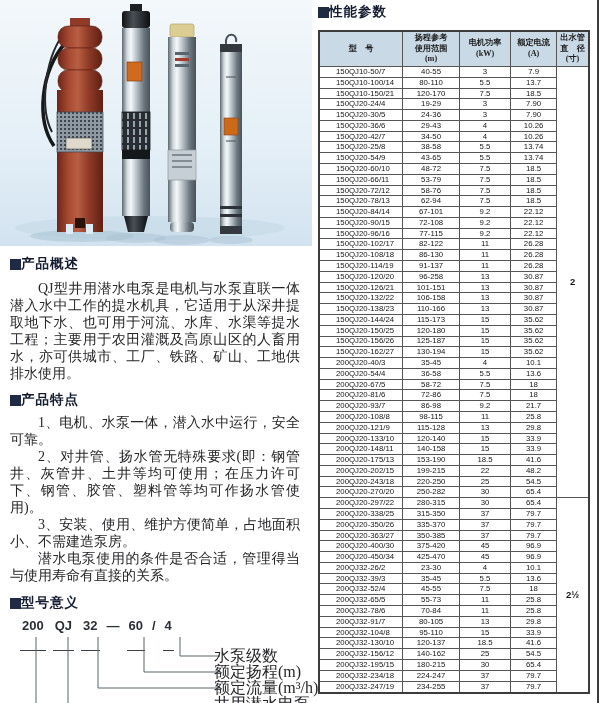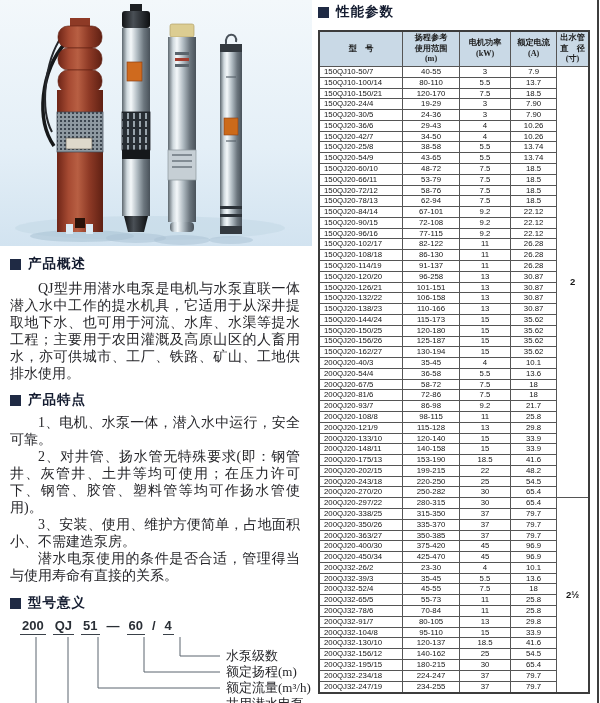--- a/index.html
+++ b/index.html
@@ -5,46 +5,46 @@
   * { box-sizing: border-box; margin: 0; padding: 0; }
   html,body { width:600px; height:703px; background:#fff; }
   body { font-family:"Liberation Serif","DejaVu Serif",serif; color:#222; }
   .page { position:relative; width:600px; height:703px; background:#fff; overflow:hidden; display:flex; }
   .page-edge { position:absolute; right:1px; top:0; width:2px; height:703px; background:#3d3d3d; }
 
   
   .left-col { width:312px; flex:0 0 312px; }
   .photo-wrap { width:312px; height:246px; overflow:hidden; }
   .section { padding:0 12px 0 10px; }
-  .sec-head { display:flex; align-items:center; gap:7px; font-weight:bold; font-size:13.5px; color:#141c30; letter-spacing:1px; }
+  .sec-head { display:flex; align-items:center; font-weight:bold; font-size:13.5px; color:#141c30; letter-spacing:1px; }
   .sq { width:11px; height:11px; background:#1f2a44; flex:0 0 11px; }
   .para { font-size:14px; line-height:17px; text-align:justify; text-indent:2em; color:#26262a; }
   .overview-head { margin-top:9px; margin-bottom:7px; }
   .features-head { margin-top:9px; margin-bottom:5px;align-items:center; }
   .model-head { margin-top:10px; margin-bottom:6px; }
 
   
   .model-diagram { position:relative; height:118px; margin:2px 0 0 10px; }
   .code-row { font-family:"Liberation Sans","DejaVu Sans",sans-serif; font-weight:bold; font-size:13px; color:#2a2f36; height:18px; }
   .code-row span { display:inline-block; margin-right:7px; }
-  .code-row .u { border-bottom:1.5px solid #3a4149; padding:0 2px 1px 2px; }
+  .code-row .u { border-bottom:1.5px solid #3a4149; padding:0 2px 17px 2px; }
   .dlines { position:absolute; left:0; top:18px; }
-  .dlabel { position:absolute; left:206px; font-size:13px; color:#26262a; line-height:13px; white-space:nowrap; }
+  .dlabel { position:absolute; left:194px; font-size:16px; color:#26262a; line-height:13px; white-space:nowrap; }
 
   
   .right-col { flex:1; padding:3px 10px 0 6px; }
   .right-head { margin-bottom:9px; }
   table.perf { width:100%; height:664px; border-collapse:collapse; table-layout:fixed; border:2px solid #3c3c3c;
                font-family:"Liberation Sans","DejaVu Sans",sans-serif; }
   table.perf th, table.perf td { border:1px solid #555; }
   table.perf thead th { background:#c9d9e6; font-size:8.2px; line-height:1.3; font-weight:bold; color:#1c1c1c;
                         height:30px; padding:1px 0; font-family:"Liberation Serif","DejaVu Serif",serif; }
   table.perf thead .hl { display:block; }
   table.perf td { font-size:7.8px; line-height:1; text-align:center; color:#161616; padding:0; }
-  table.perf td.c-model { text-align:left; padding-left:4px; }
+  table.perf td.c-model { text-align:left; padding-left:16px; }
   table.perf td.c-outlet { font-size:9.5px; font-weight:bold; }
 </style>
 </head>
 <body>
 
 <div class="page">
 
   <div class="left-col">
 
     <div class="photo-wrap">
@@ -163,21 +163,21 @@
       <div class="para">潜水电泵使用的条件是否合适，管理得当与使用寿命有直接的关系。</div>
     </div>
 
     <div class="section">
       <div class="sec-head model-head">
         <span class="sq"></span>
         <span>型号意义</span>
       </div>
       <div class="model-diagram">
         <div class="code-row">
-          <span class="u">200</span><span class="u">QJ</span><span class="u">51</span><span>—</span><span class="u">60</span><span>/</span><span class="u">4</span>
+          <span class="u">200</span><span class="u">QJ</span><span class="u">32</span><span>—</span><span class="u">60</span><span>/</span><span class="u">4</span>
         </div>
         <svg class="dlines" width="290" height="92" viewBox="0 0 290 92">
           <polyline points="160,1 160,20 200,20" fill="none" stroke="#5a646e" stroke-width="1"></polyline>
           <polyline points="124,1 124,36 200,36" fill="none" stroke="#5a646e" stroke-width="1"></polyline>
           <polyline points="78,1 78,52 200,52" fill="none" stroke="#5a646e" stroke-width="1"></polyline>
           <polyline points="48,1 48,68 200,68" fill="none" stroke="#5a646e" stroke-width="1"></polyline>
           <polyline points="16,1 16,84 200,84" fill="none" stroke="#5a646e" stroke-width="1"></polyline>
         </svg>
         <div class="dlabel" style="top:31px">水泵级数</div>
         <div class="dlabel" style="top:47px">额定扬程(m)</div>

